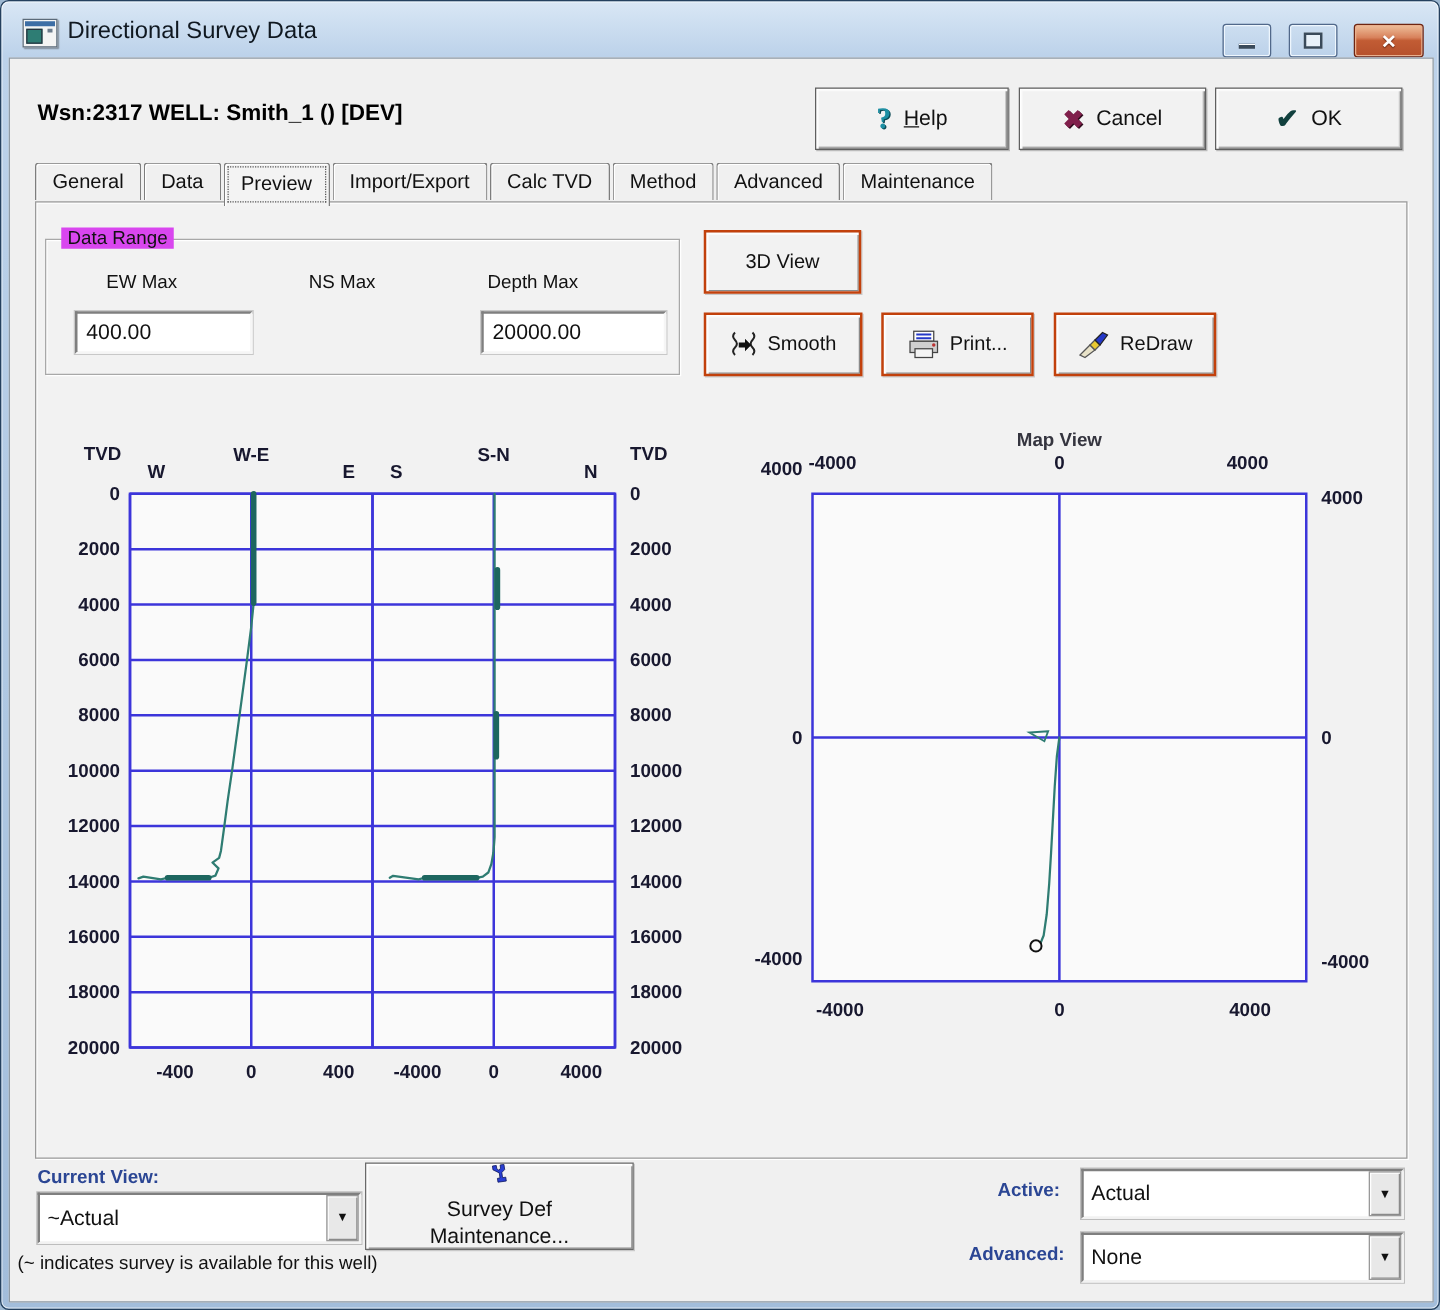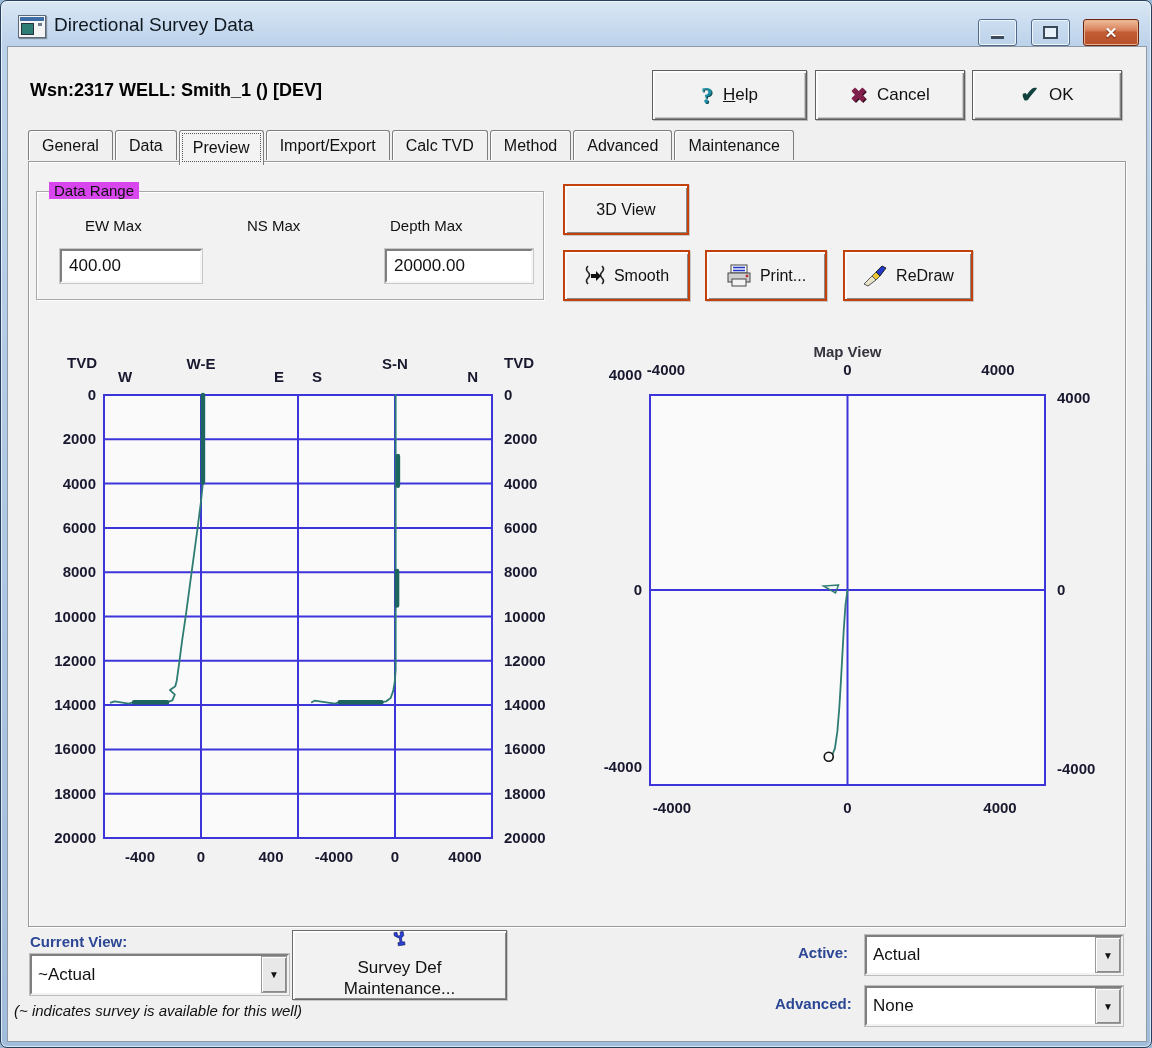--- a/index.html
+++ b/index.html
@@ -59,21 +59,21 @@
   
   .chart{position:absolute;z-index:2;}
   
   .blabel{position:absolute;font-size:15px;font-weight:bold;color:#2b4694;}
   .combo{position:absolute;background:#fff;border:2px solid;border-color:#7f7f7f #f2f2f2 #f2f2f2 #7f7f7f;
     box-shadow:0 0 0 1px #bdbdbd;display:flex;align-items:center;}
   .combo .val{flex:1;font-size:17px;color:#111;padding-left:6px;}
   .combo .drop{width:24px;align-self:stretch;background:#e8e8e8;border:1px solid #999;
     box-shadow:inset 1px 1px 0 #fff,inset -1px -1px 0 #8a8a8a;display:flex;align-items:center;justify-content:center;
     font-size:10px;color:#111;cursor:default;}
-  .note{position:absolute;left:14px;top:1002px;font-size:15px;color:#111;font-style:italic;}
+  .note{position:absolute;left:14px;top:1002px;font-size:15px;color:#111;}
   .surveybtn{position:absolute;left:292px;top:930px;width:213px;height:68px;background:#f2f2f2;border:1px solid #6a6a6a;
     box-shadow:inset 1px 1px 0 #ffffff,inset 2px 2px 0 #fafafa,inset -1px -1px 0 #8a8a8a,1px 1px 0 #c9c9c9;
     display:flex;align-items:center;justify-content:center;gap:10px;font-size:17px;color:#111;cursor:default;flex-direction:column;}
   .surveybtn .lines{text-align:center;line-height:1.25;}
 </style>
 </head>
 <body>
 
 <div id="root">
   <div class="frame"></div>

